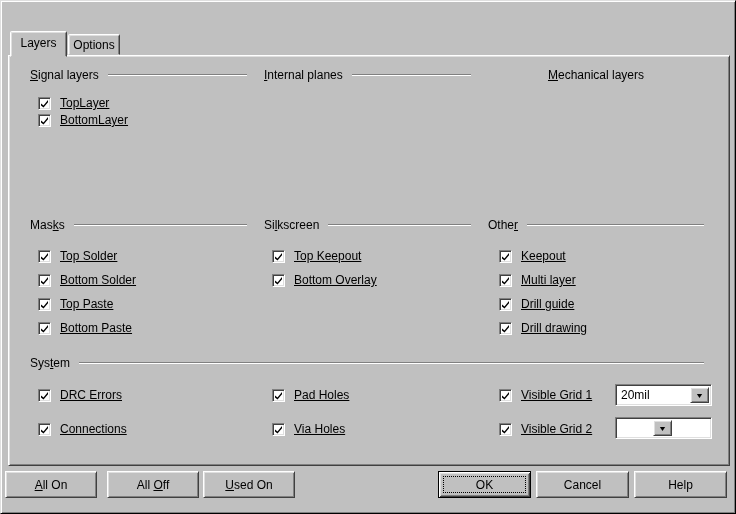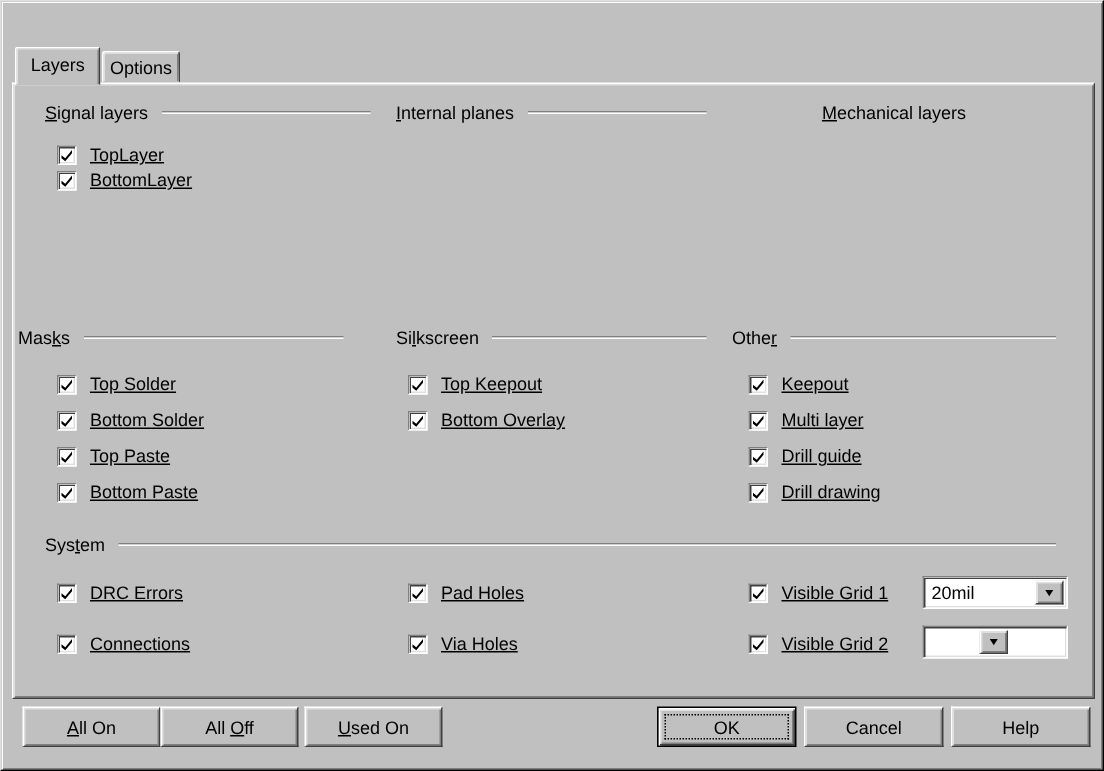--- a/index.html
+++ b/index.html
@@ -145,21 +145,21 @@
     </div>
     <div class="cb-row" style="left:29px;top:57px;">
       <span class="cb">
           <svg viewBox="0 0 9 9">
             <path d="M1 4.5 L3.5 6.5 L8 1 L8 3.2 L3.5 8.5 L1 6.5 Z"></path>
           </svg>
         </span>
       <span class="cb-label">BottomLayer</span>
     </div>
 
-    <div class="sec-h" style="left:3px;top:162px;width:217px;">
+    <div class="sec-h" style="left:21px;top:162px;width:217px;">
       <span><span>Mas</span><span class="mn">k</span><span>s</span></span>
       <span class="etch"></span>
     </div>
     <div class="sec-h" style="left:255px;top:162px;width:207px;">
       <span><span>Si</span><span class="mn">l</span><span>kscreen</span></span>
       <span class="etch"></span>
     </div>
     <div class="sec-h" style="left:479px;top:162px;width:216px;">
       <span><span>Othe</span><span class="mn">r</span><span></span></span>
       <span class="etch"></span>
@@ -312,21 +312,21 @@
     </div>
     <div class="combo" style="left:606px;top:361px;flex-direction:column;">
       <span class="combo-value">1000mil</span>
       <span class="combo-btn">
         <span class="arrow">▼</span>
       </span>
     </div>
 
   </div>
 
-  <button class="btn" style="left:14px;">
+  <button class="btn" style="left:4px;">
     <span><span></span><span class="mn">A</span><span>ll On</span></span>
   </button>
   <button class="btn" style="left:106px;">
     <span><span>All </span><span class="mn">O</span><span>ff</span></span>
   </button>
   <button class="btn" style="left:202px;">
     <span><span></span><span class="mn">U</span><span>sed On</span></span>
   </button>
 
   <button class="btn btn-default" style="left:437px;">

